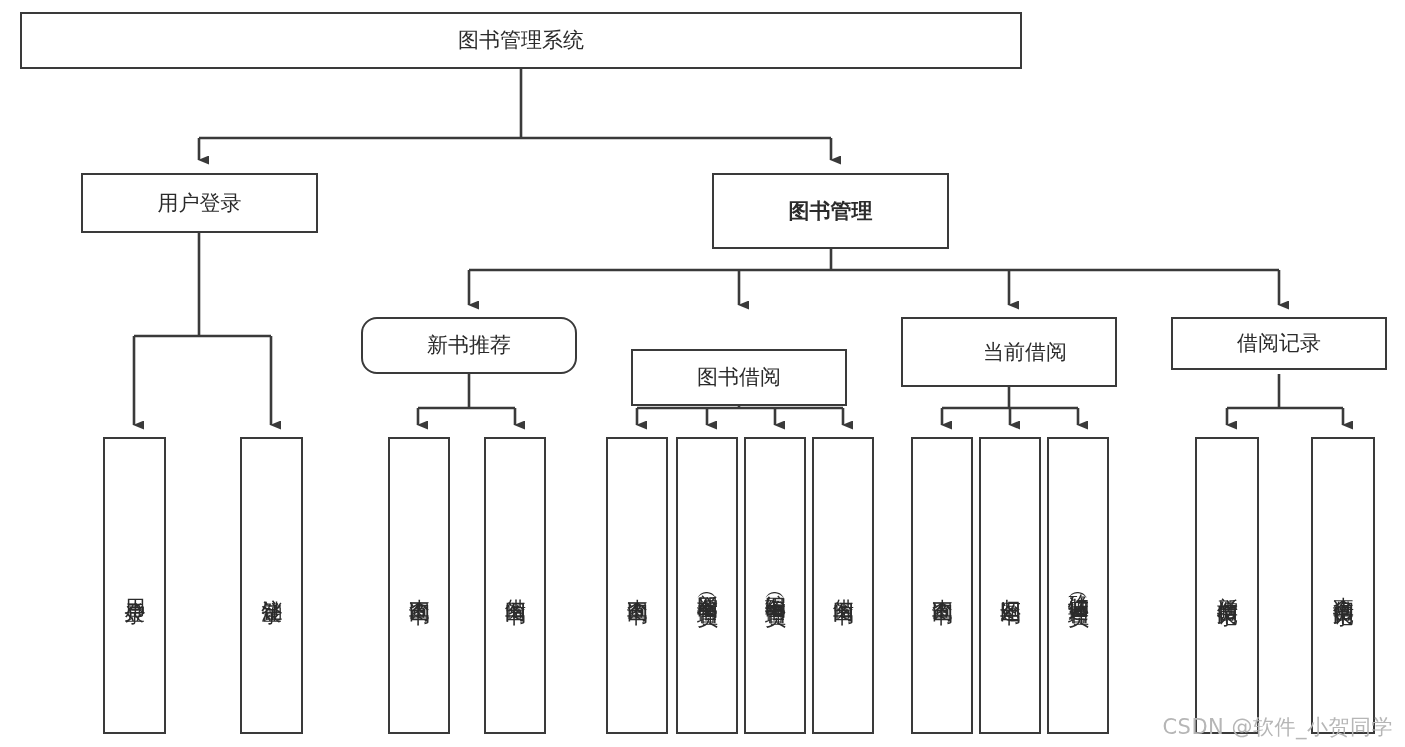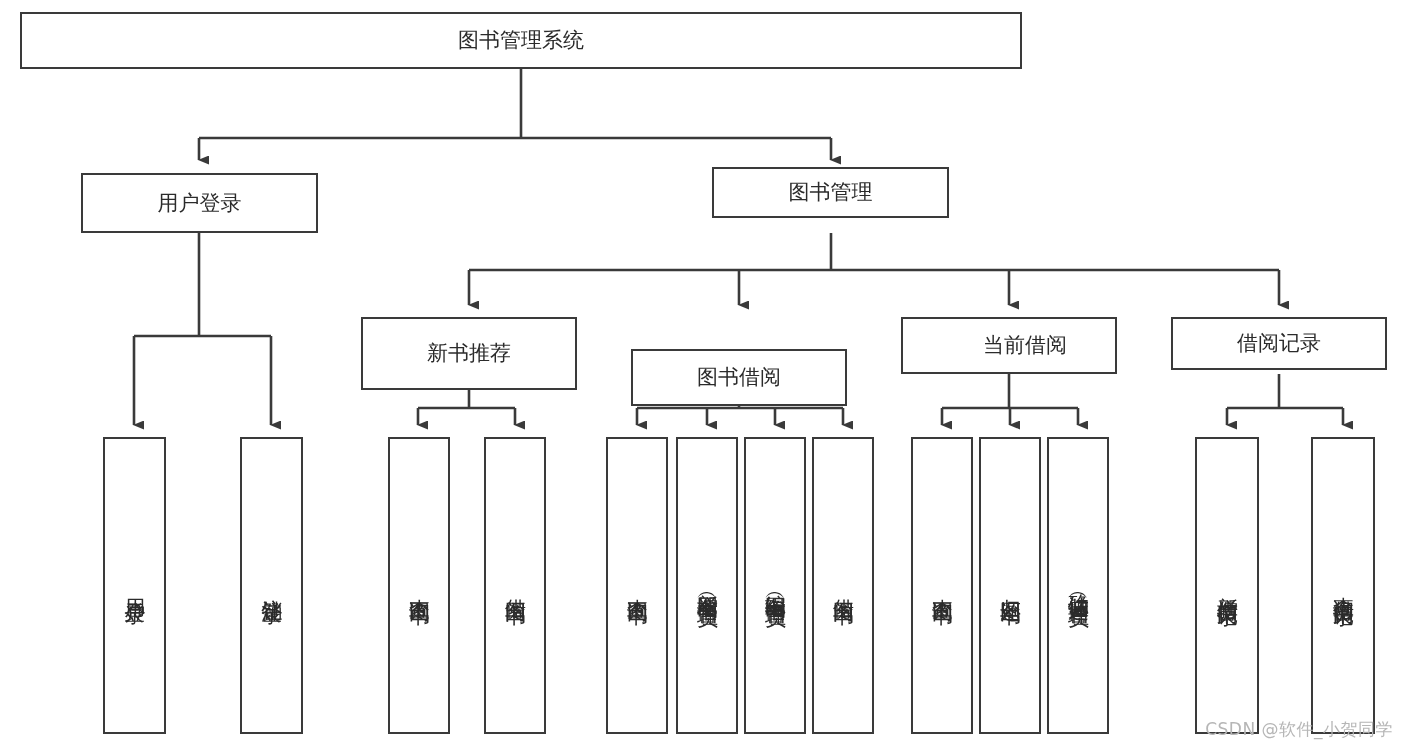--- a/index.html
+++ b/index.html
@@ -53,21 +53,21 @@
     text-orientation: upright;
     font-size: 21px;
     letter-spacing: 2px;
     line-height: 1.0;
     white-space: nowrap;
   }
   #watermark {
     position: absolute;
     right: 12px;
     bottom: 6px;
-    font-size: 17px;
+    font-size: 21px;
     color: #b6b6b6;
     z-index: 5;
     white-space: nowrap;
     letter-spacing: 0.5px;
   }
 </style>
 </head>
 <body>
 
 <div id="diagram-root">
@@ -122,31 +122,31 @@
     </g>
   </svg>
 
   <div class="node horiz" style="left:20px; top:12px; width:1002px; height:57px;">
     <span class="node-label">图书管理系统</span>
   </div>
 
   <div class="node horiz" style="left:81px; top:173px; width:237px; height:60px;">
     <span class="node-label">用户登录</span>
   </div>
-  <div class="node horiz" style="left:712px; top:167px; width:237px; height:51px;">
+  <div class="node horiz" style="left:712px; top:173px; width:237px; height:76px;font-weight:bold;">
     <span class="node-label">图书管理</span>
   </div>
 
-  <div class="node horiz" style="left:361px; top:317px; width:216px; height:73px;">
+  <div class="node horiz" style="left:361px; top:317px; width:216px; height:57px;border-radius:16px;">
     <span class="node-label">新书推荐</span>
   </div>
   <div class="node horiz" style="left:631px; top:317px; width:216px; height:57px;margin-top:32px;">
     <span class="node-label">图书借阅</span>
   </div>
-  <div class="node horiz" style="left:901px; top:317px; width:216px; height:57px;padding-left:32px;">
+  <div class="node horiz" style="left:901px; top:317px; width:216px; height:70px;padding-left:32px;">
     <span class="node-label">当前借阅</span>
   </div>
   <div class="node horiz" style="left:1171px; top:317px; width:216px; height:53px;">
     <span class="node-label">借阅记录</span>
   </div>
 
   <div class="node vert" style="left:103px; top:437px; width:63px; height:297px;">
     <span class="node-label">用户登录</span>
   </div>
   <div class="node vert" style="left:240px; top:437px; width:63px; height:297px;">

